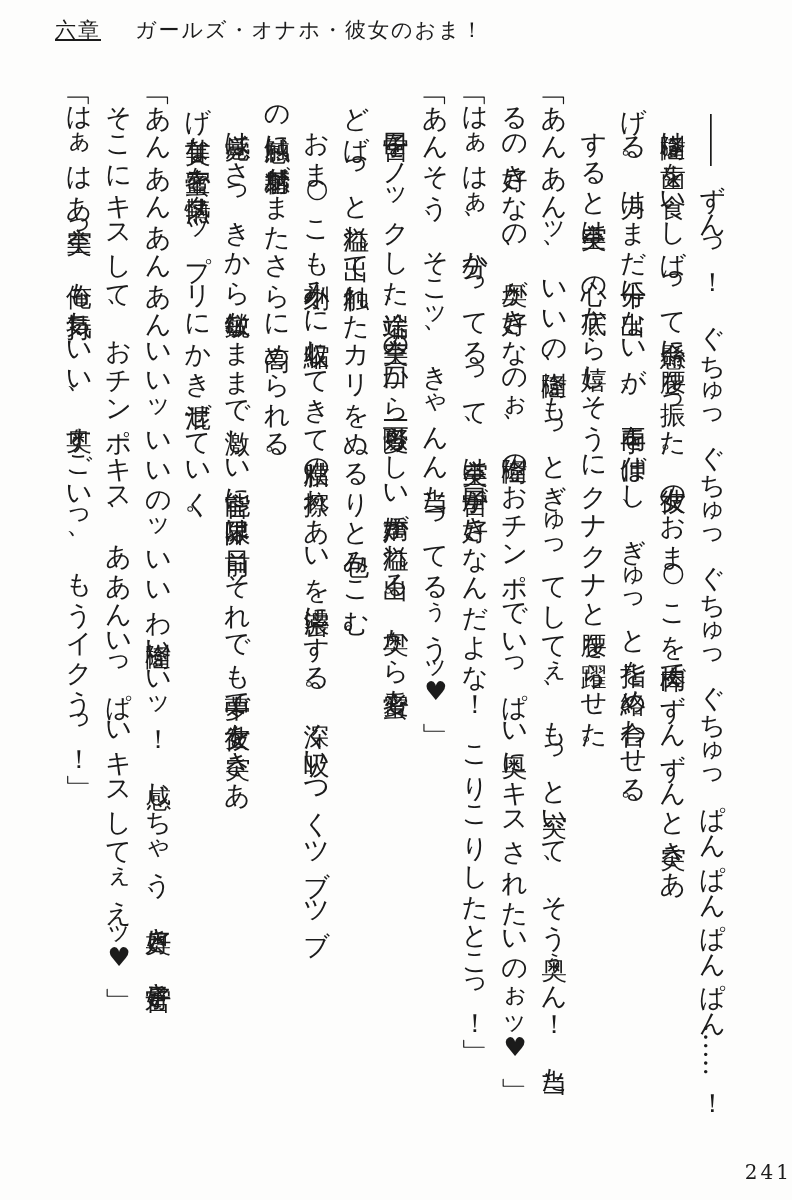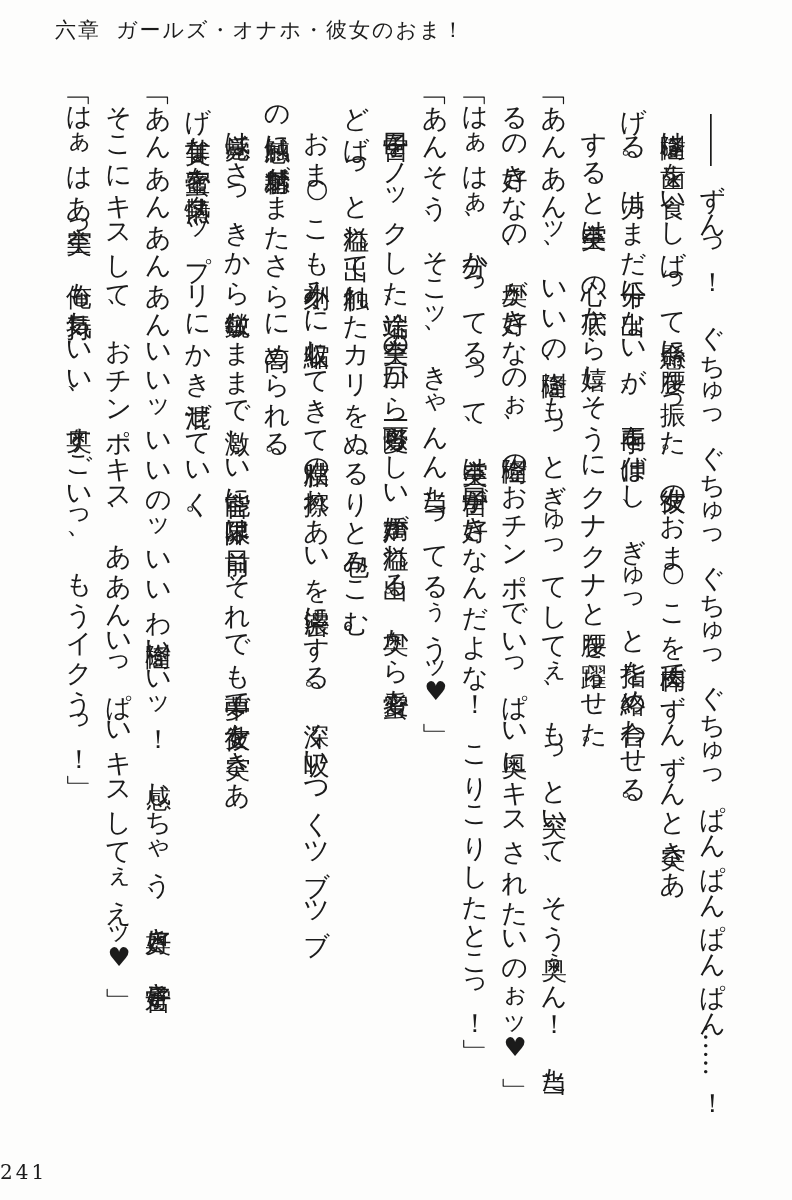--- a/index.html
+++ b/index.html
@@ -19,42 +19,43 @@
   .chapter-header {
     position: absolute;
     top: 16px;
     left: 55px;
     font-size: 21px;
     letter-spacing: 2px;
     white-space: nowrap;
     display: flex;
   }
   .chapter-label {
-    margin-right: 15px;
+    margin-right: 34px;
+    text-decoration: underline;
   }
   .text-block {
     position: absolute;
     top: 88px;
     right: 60px;
     height: 1078px;
     writing-mode: vertical-rl;
     text-orientation: mixed;
     font-size: 26px;
   }
   .text-col {
     line-height: 39.6px;
     letter-spacing: 0;
     white-space: nowrap;
   }
   .page-number {
     position: absolute;
     bottom: 16px;
     left: 0;
     width: 100%;
-    text-align: left;
+    text-align: right;
     font-size: 20px;
     letter-spacing: 3px;
   }
 </style>
 </head>
 <body>
 
 <div class="page">
 
   <div class="chapter-header">

